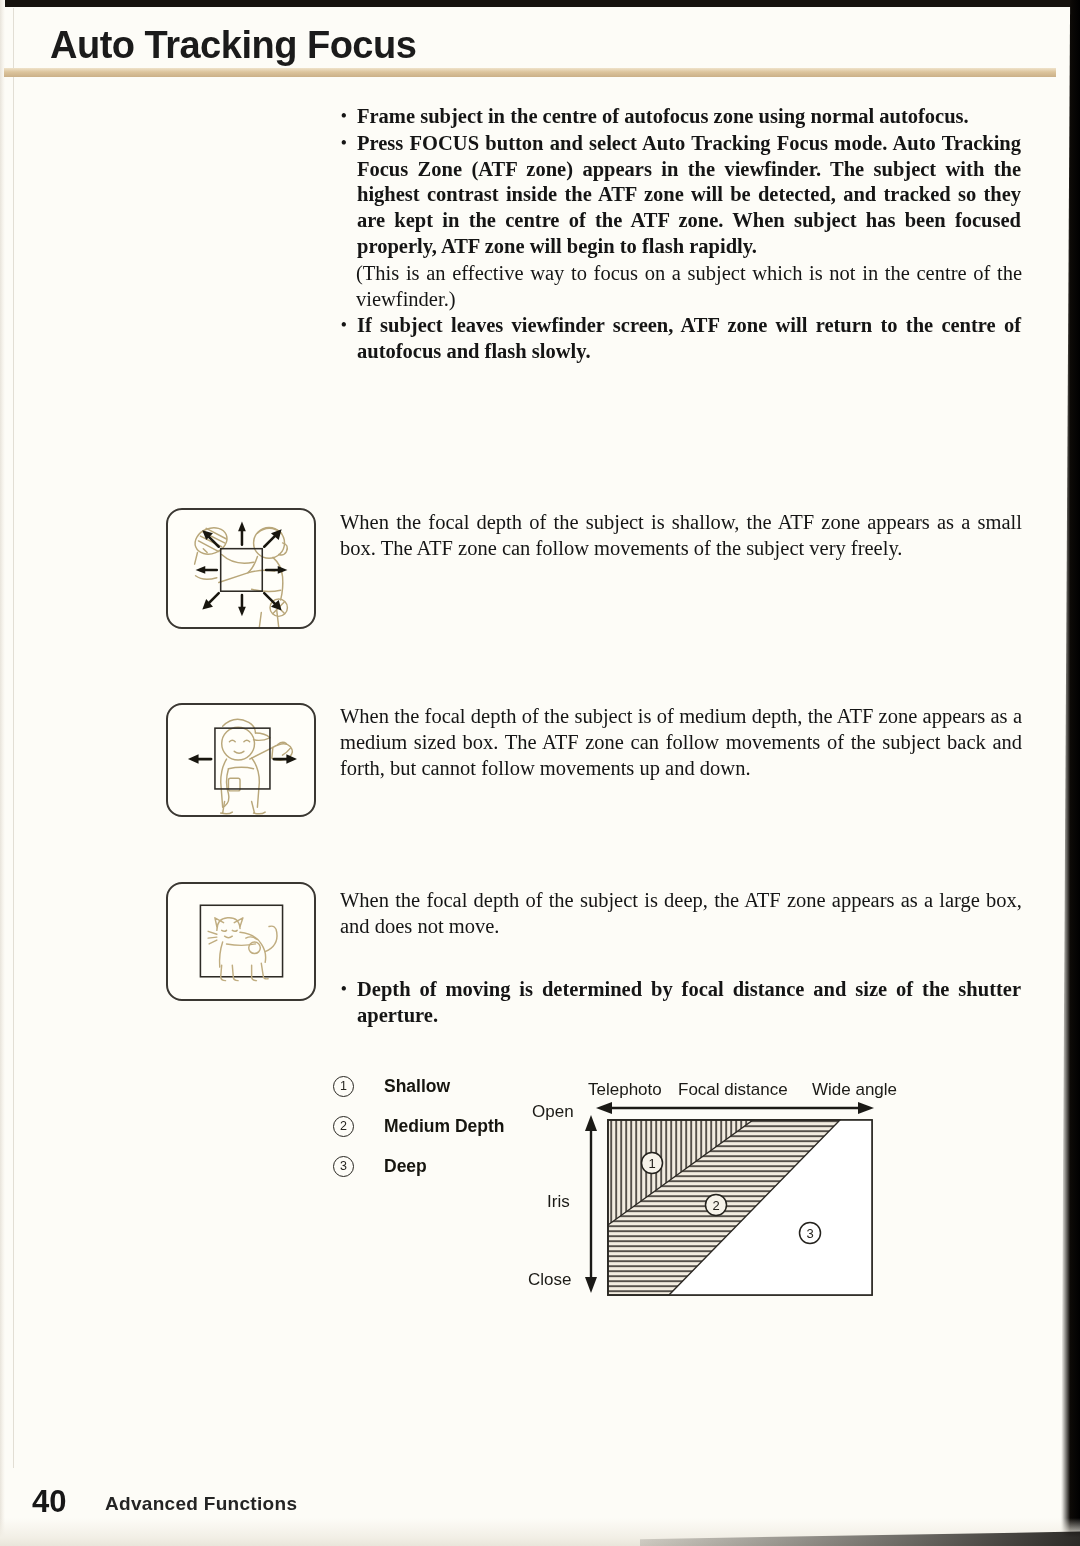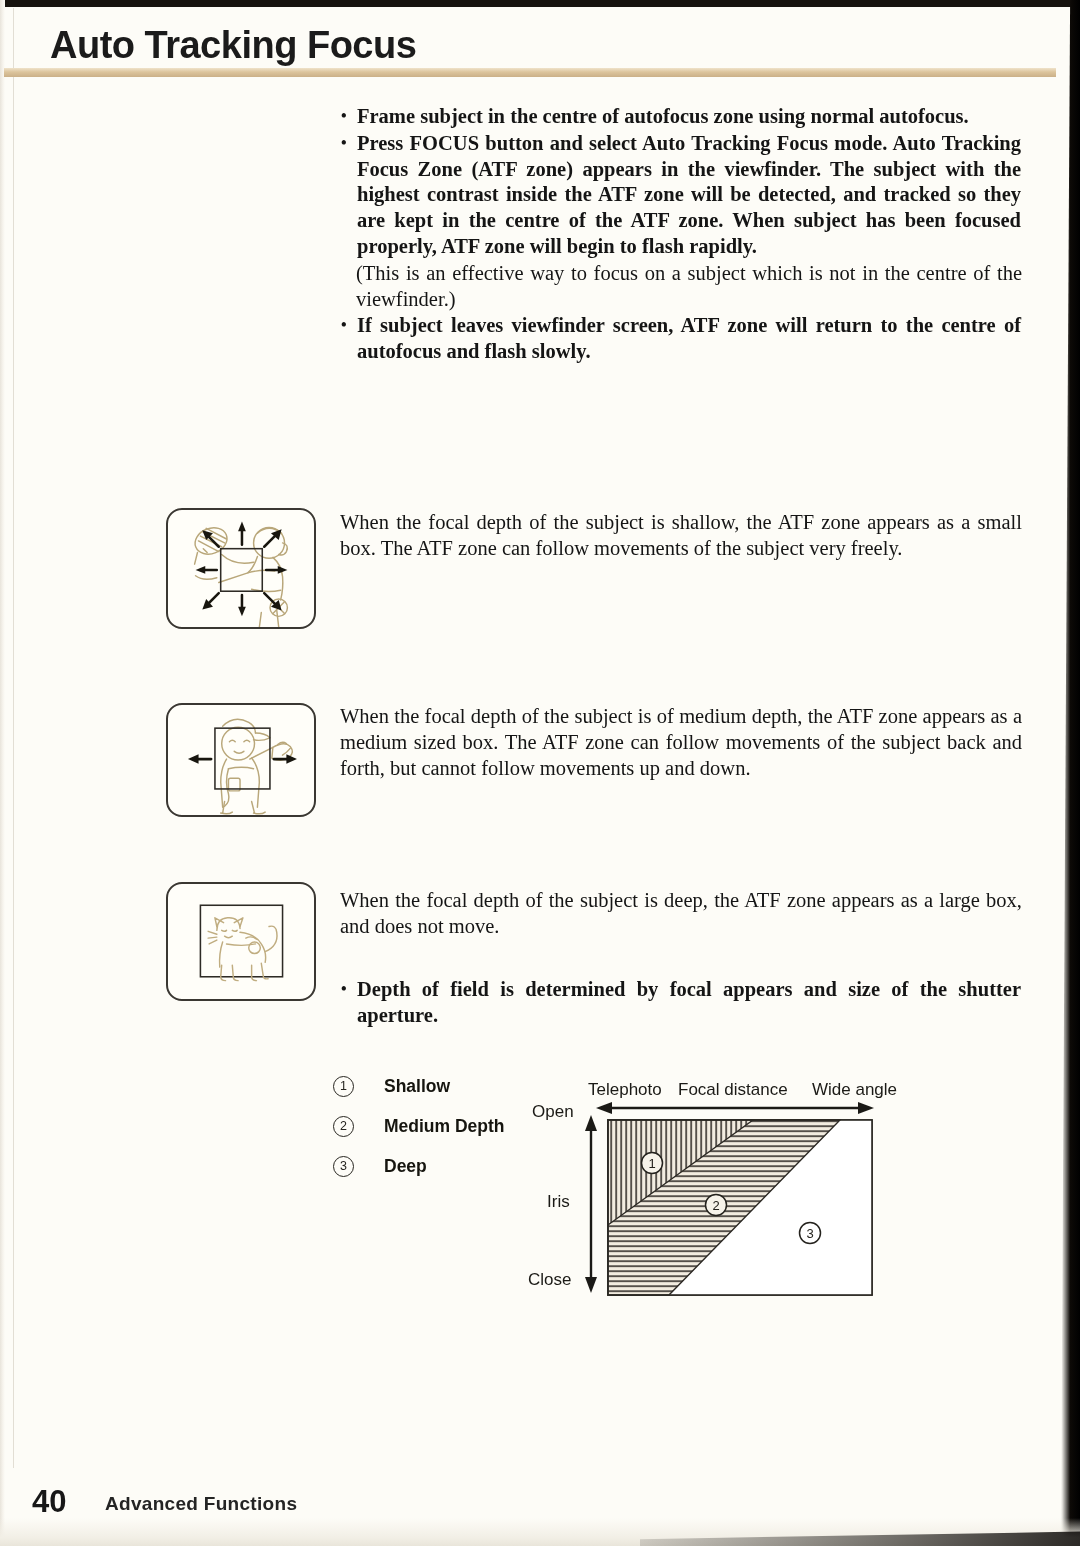--- a/index.html
+++ b/index.html
@@ -342,21 +342,21 @@
 
       <circle cx="89" cy="66" r="6"></circle>
       <path d="M80 56 q6 -3 11 1"></path>
     </g>
   </svg>
 </div>
 <div id="text-deep" class="body-text">When the focal depth of the subject is deep, the ATF zone appears as a large box, and does not move.</div>
 
 <div id="text-dof" class="body-text">
   <ul class="bullets">
-    <li>Depth of field is determined by focal appears and size of the shutter aperture.</li>
+    <li>Depth of moving is determined by focal distance and size of the shutter aperture.</li>
   </ul>
 </div>
 
 <div id="legend">
   <div class="legend-row">
     <span class="circled-num">1</span>
     <span class="legend-label">Shallow</span>
   </div>
   <div class="legend-row">
     <span class="circled-num">2</span>

